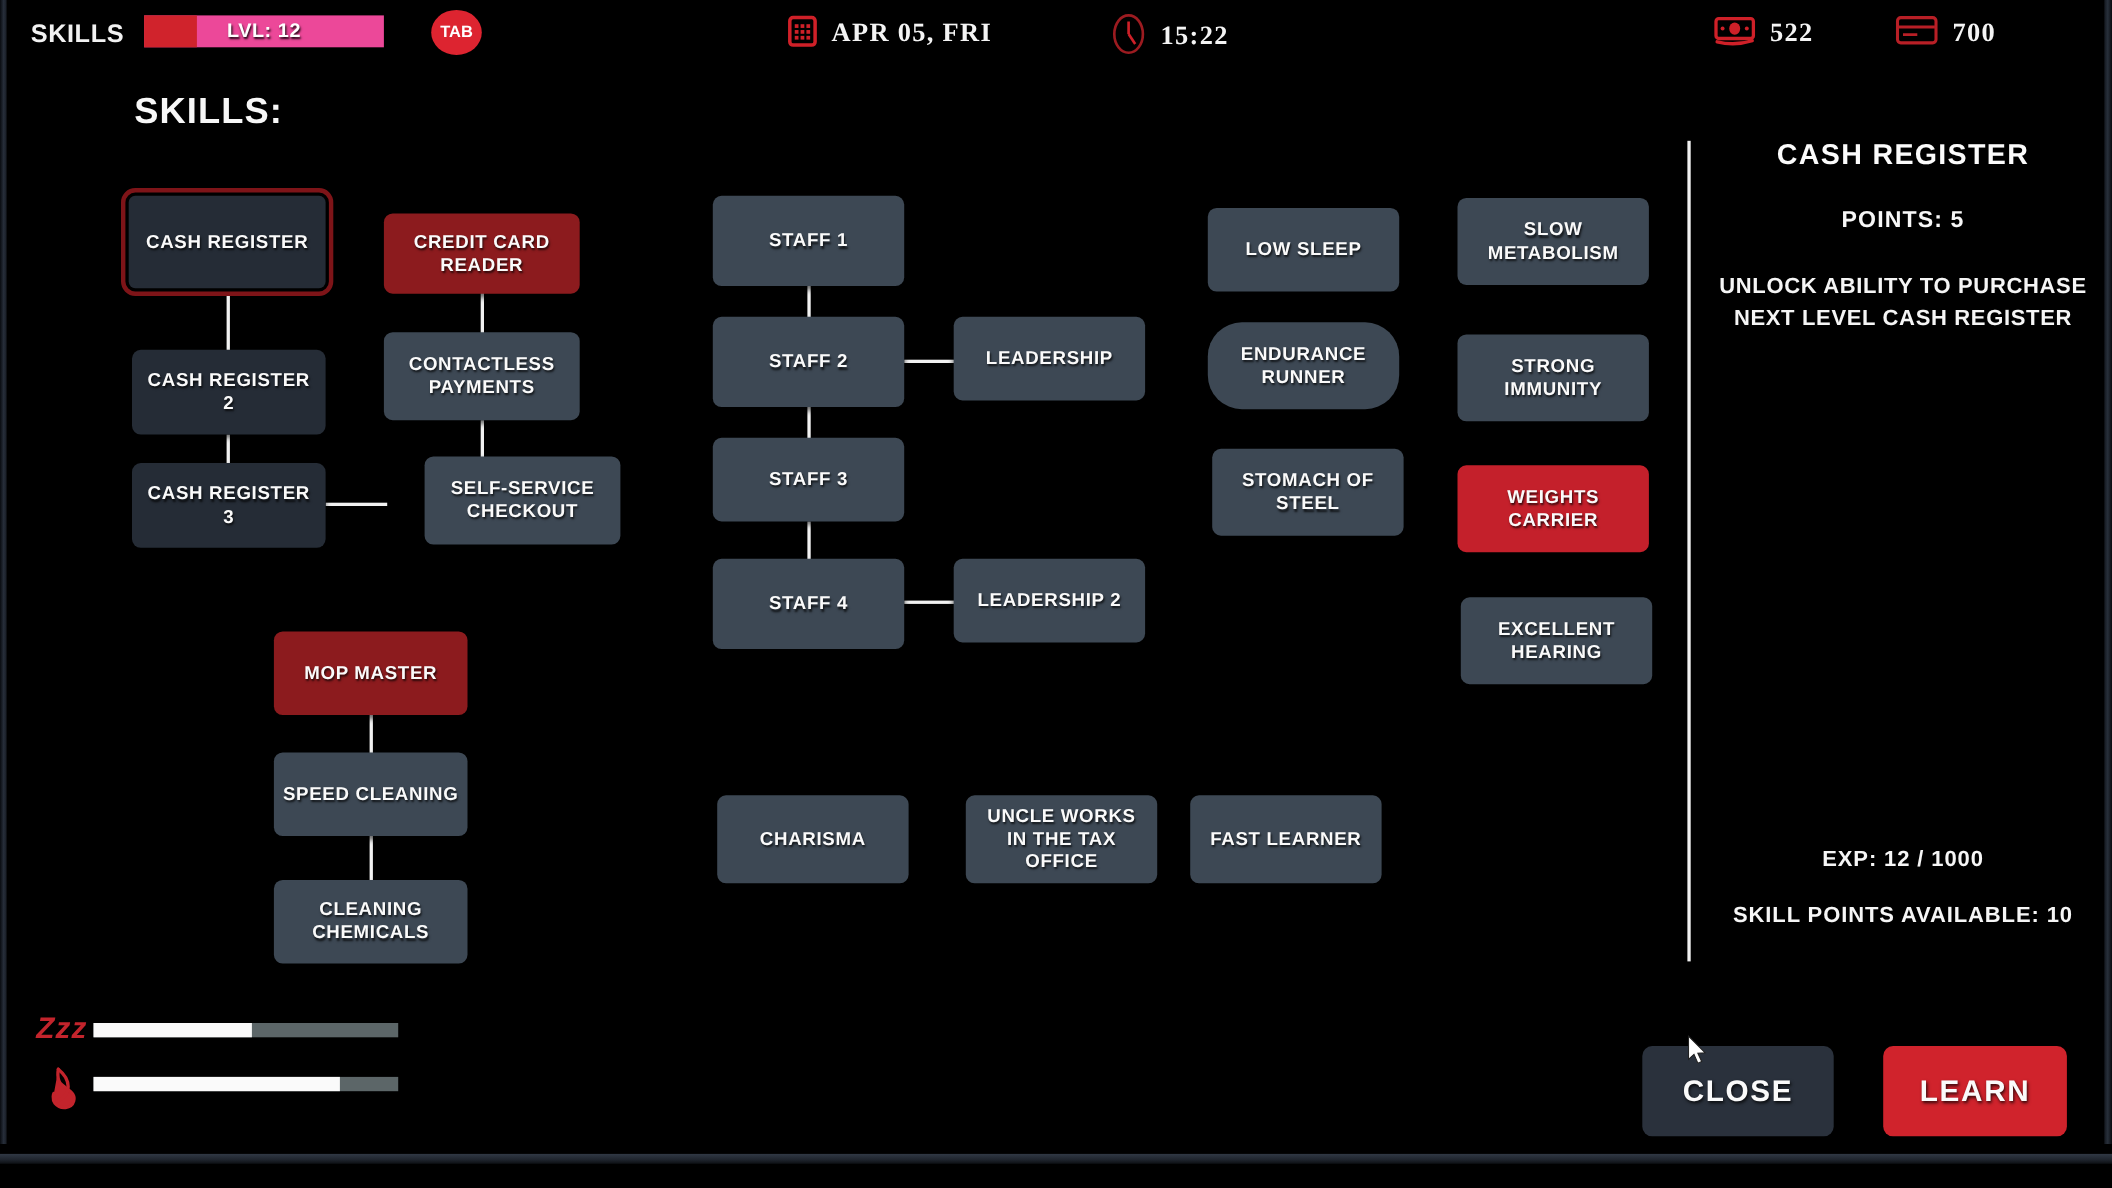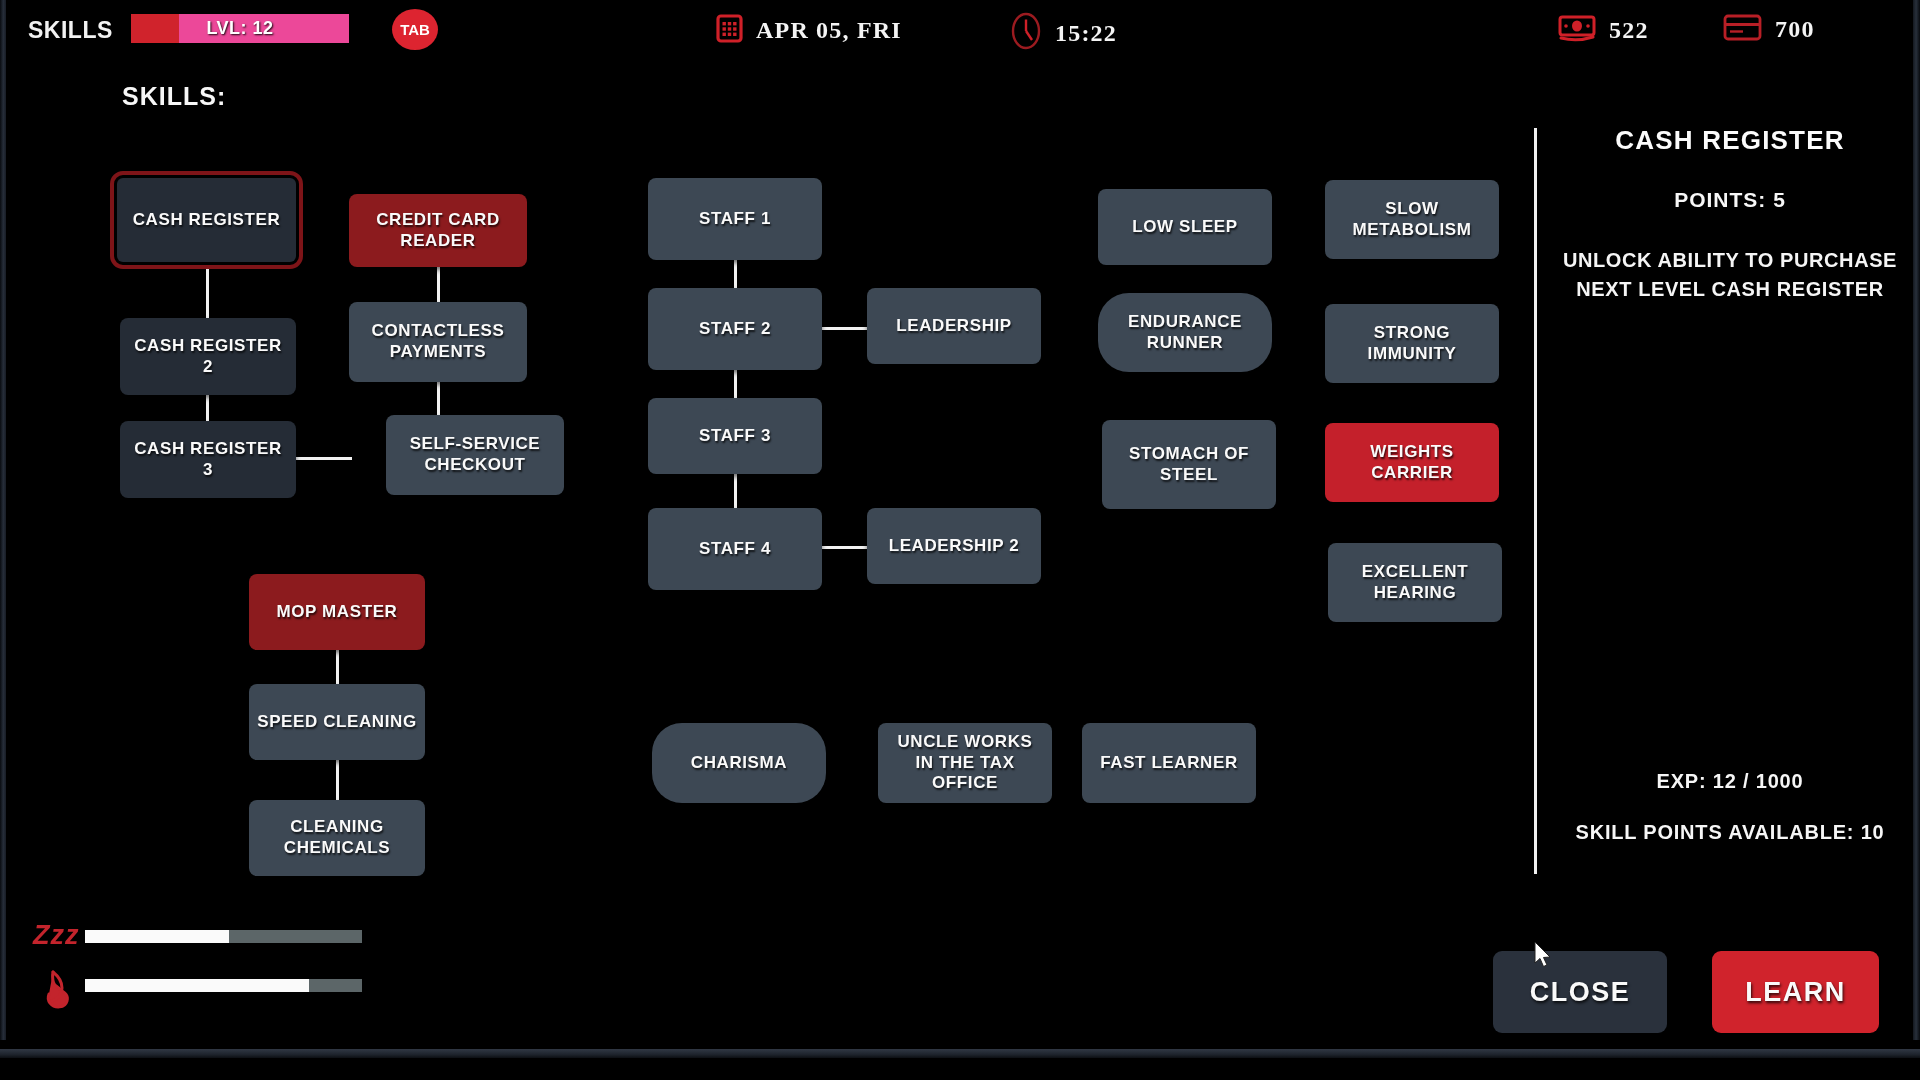--- a/index.html
+++ b/index.html
@@ -72,21 +72,21 @@
     font-family:Liberation Serif, serif;
   }
   .g-date { left:716px; top:13px; }
   .g-time { left:1010px; top:12px; }
   .g-cash { left:1558px; top:13px; }
   .g-card { left:1723px; top:13px; }
 
   
   .panel-title {
     position:absolute; left:122px; top:82px;
-    font-size:25px; font-weight:bold; color:#f7f7f7;
+    font-size:33px; font-weight:bold; color:#f7f7f7;
     letter-spacing:1px;
     text-shadow:2px 3px 3px rgba(0,0,0,.85);
   }
 
   
   .node {
     position:absolute;
     border-radius:8px;
     display:flex; align-items:center; justify-content:center;
     text-align:center;
@@ -318,30 +318,30 @@
       </div>
       <div class="node slate" style="left: 1325px; top: 180px; width: 174px; height: 79px;">
         <span>SLOW METABOLISM</span>
       </div>
       <div class="node slate" style="left: 1098px; top: 293px; width: 174px; height: 79px; border-radius: 31px;">
         <span>ENDURANCE RUNNER</span>
       </div>
       <div class="node slate" style="left: 1325px; top: 304px; width: 174px; height: 79px;">
         <span>STRONG IMMUNITY</span>
       </div>
-      <div class="node slate" style="left: 1102px; top: 420px; width: 174px; height: 89px;">
+      <div class="node slate" style="left: 1102px; top: 408px; width: 174px; height: 79px;">
         <span>STOMACH OF STEEL</span>
       </div>
       <div class="node bright" style="left: 1325px; top: 423px; width: 174px; height: 79px;">
         <span>WEIGHTS CARRIER</span>
       </div>
       <div class="node slate" style="left: 1328px; top: 543px; width: 174px; height: 79px;">
         <span>EXCELLENT HEARING</span>
       </div>
-      <div class="node slate" style="left: 652px; top: 723px; width: 174px; height: 80px; border-radius: 30px;">
+      <div class="node slate" style="left: 652px; top: 723px; width: 174px; height: 80px;">
         <span>CHARISMA</span>
       </div>
       <div class="node slate" style="left: 878px; top: 723px; width: 174px; height: 80px;">
         <span>UNCLE WORKS IN THE TAX OFFICE</span>
       </div>
       <div class="node slate" style="left: 1082px; top: 723px; width: 174px; height: 80px;">
         <span>FAST LEARNER</span>
       </div>
     </div>
 

